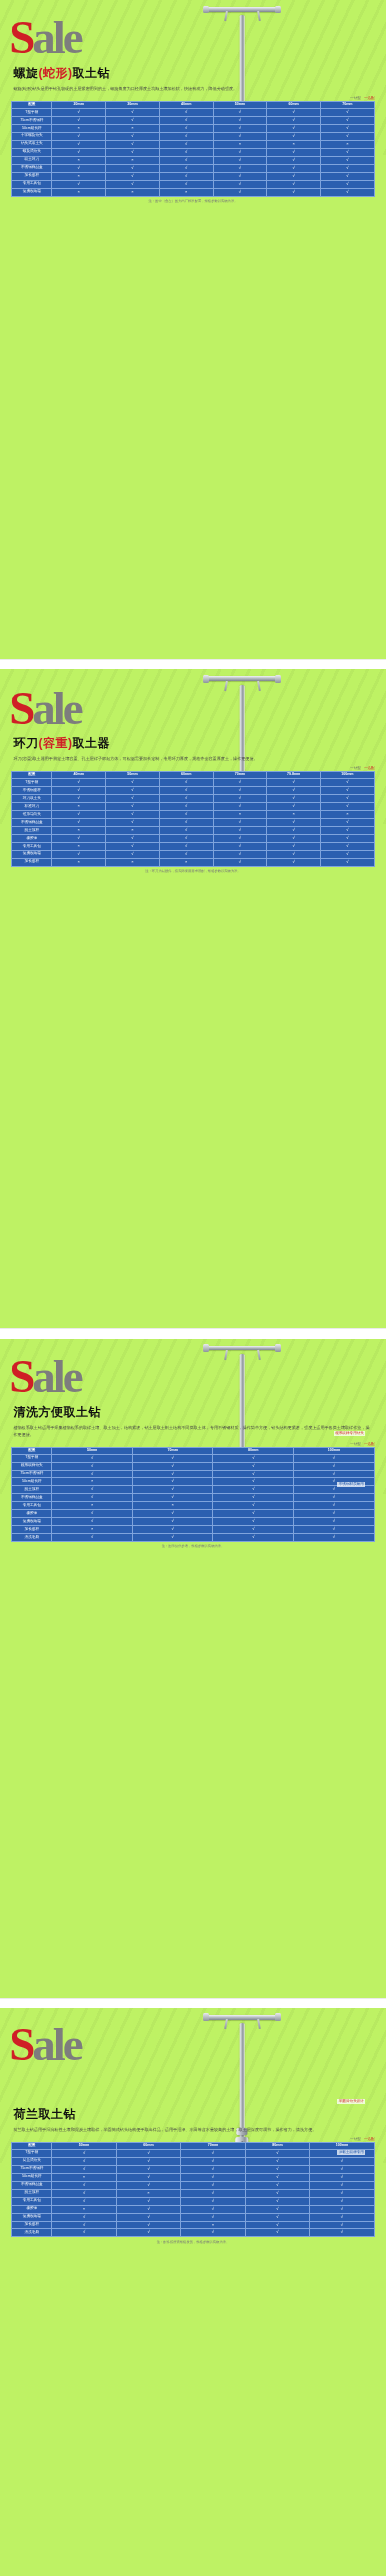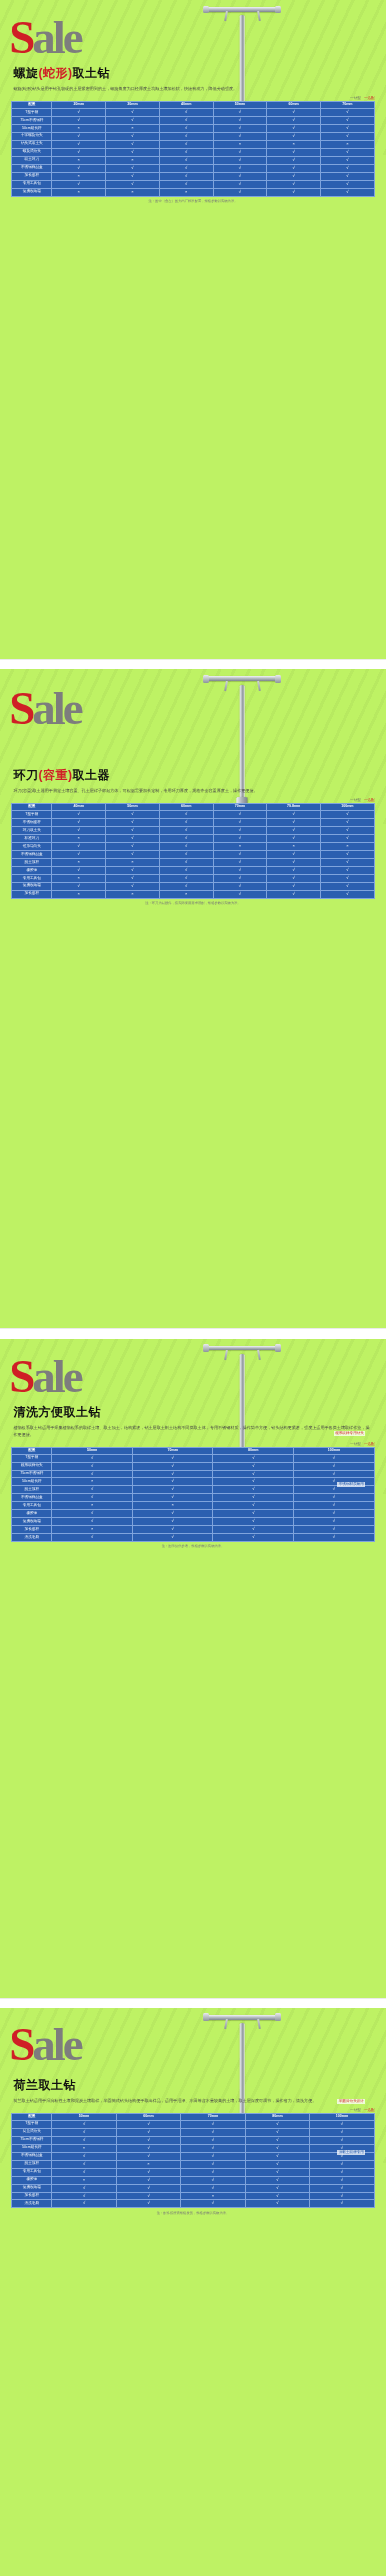--- a/index.html
+++ b/index.html
@@ -410,21 +410,21 @@
      <div class="handle-brace r"></div>
      <div class="shaft" style="height:124px;"></div>
      <div class="collar" style="top:124px;"></div>
      <div class="bucket" style="top:132px;height:36px;"></div>
      <div class="tip" style="top:167px;"></div>
    </div>
            </div>
       <div class="sale-word" style="top:15.5px;font-size:47px;">
              <span class="sale-S">S</span><span class="sale-ale">ale</span>
            </div>
-      <div class="title-row" style="margin-top:98px">
+      <div class="title-row" style="margin-top:66px">
              <span>环刀</span><span class="accent">(容重)</span><span>取土器</span>
            </div>
       <div class="desc">环刀(容重)取土器用于测定土壤容重、孔土层样子标起方体，可根据需要加长定制，专用环刀厚度，规格齐全容重厚度土，操作更便捷。</div>
       <div class="spec-wrap">
       <div class="spec-head">
       <span>一钻型</span>
       <span class="dot">一选配</span>
     </div>
       <table class="spec">
           <tbody>
@@ -677,21 +677,21 @@
      <div class="handle-brace r"></div>
      <div class="shaft" style="height:118px;"></div>
      <div class="collar" style="top:116px;"></div>
      <div class="tube split" style="top:125px;height:44px;"></div>
      <div class="tip" style="top:168px;"></div>
    </div>
            </div>
       <div class="sale-word" style="top:13.4px;font-size:47px;">
              <span class="sale-S">S</span><span class="sale-ale">ale</span>
            </div>
-      <div class="title-row" style="margin-top:69px">
+      <div class="title-row" style="margin-top:98px">
              <span>荷兰取土钻</span><span class="accent"></span><span></span>
            </div>
       <div class="desc">荷兰取土钻适用于湿润粘性土壤和泥炭土壤取样，半圆筒式钻头结构便于取出样品，适用于沼泽、水田等含水量较高的土壤，取土层深度可调节，操作省力，清洗方便。</div>
       <div class="callout" style="top:91px;right:20.6px;">半圆筒钻头设计</div>
       <div class="callout blue" style="top:142px;right:20.6px;">湿黏土取样专用</div>
       <div class="spec-wrap">
       <div class="spec-head">
       <span>一钻型</span>
       <span class="dot">一选配</span>
     </div>

